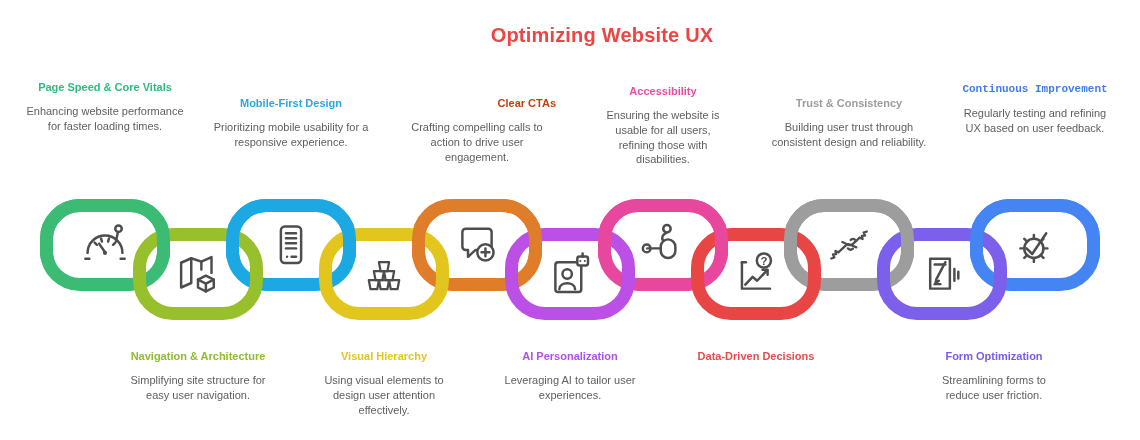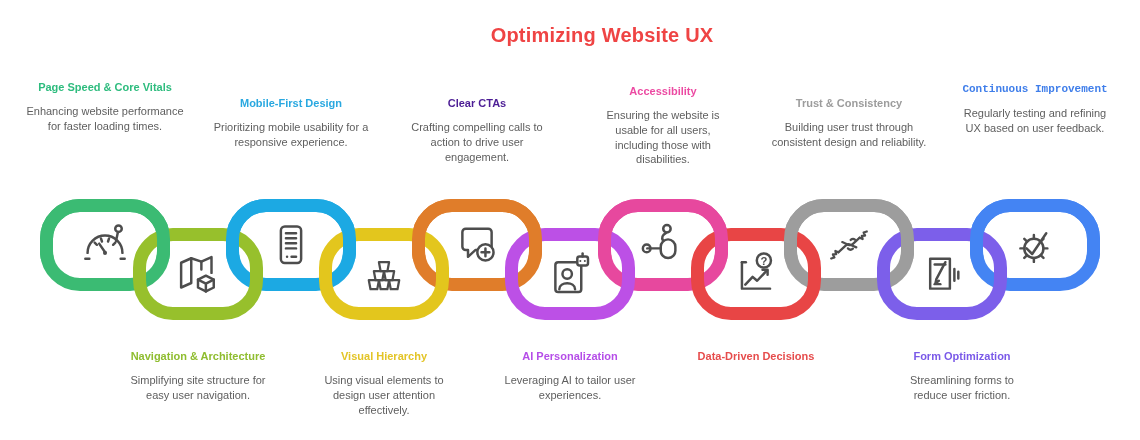--- a/index.html
+++ b/index.html
@@ -175,26 +175,26 @@
 
   <div class="tb" style="left:26px;top:80px;width:158px">
     <h3 style="color: rgb(46, 188, 126);">Page Speed &amp; Core Vitals</h3>
     <p style="color: rgb(94, 94, 94);">Enhancing website performance for faster loading times.</p>
   </div>
   <div class="tb" style="left:212px;top:96px;width:158px">
     <h3 style="color: rgb(41, 168, 224);">Mobile-First Design</h3>
     <p style="color: rgb(94, 94, 94);">Prioritizing mobile usability for a responsive experience.</p>
   </div>
   <div class="tb" style="left:398px;top:96px;width:158px">
-    <h3 style="color: #4c1d95;">Clear CTAs</h3>
+    <h3 style="color: #c2410c; text-align: right;">Clear CTAs</h3>
     <p style="color: rgb(94, 94, 94);">Crafting compelling calls to action to drive user engagement.</p>
   </div>
   <div class="tb" style="left:598px;top:84px;width:130px">
     <h3 style="color: rgb(236, 74, 162);">Accessibility</h3>
-    <p style="color: rgb(94, 94, 94);">Ensuring the website is usable for all users, including those with disabilities.</p>
+    <p style="color: rgb(94, 94, 94);">Ensuring the website is usable for all users, refining those with disabilities.</p>
   </div>
   <div class="tb" style="left:770px;top:96px;width:158px">
     <h3 style="color: rgb(156, 156, 156);">Trust &amp; Consistency</h3>
     <p style="color: rgb(94, 94, 94);">Building user trust through consistent design and reliability.</p>
   </div>
   <div class="tb" style="left:960px;top:82px;width:150px">
     <h3 style="color: rgb(63, 126, 234); font-family: Liberation Mono, monospace;">Continuous Improvement</h3>
     <p style="color: rgb(94, 94, 94);">Regularly testing and refining UX based on user feedback.</p>
   </div>
 
@@ -206,18 +206,18 @@
     <h3 style="color: rgb(227, 196, 38);">Visual Hierarchy</h3>
     <p style="color: rgb(94, 94, 94);">Using visual elements to design user attention effectively.</p>
   </div>
   <div class="tb" style="left:500px;top:349px;width:140px">
     <h3 style="color: rgb(181, 77, 232);">AI Personalization</h3>
     <p style="color: rgb(94, 94, 94);">Leveraging AI to tailor user experiences.</p>
   </div>
   <div class="tb" style="left:686px;top:349px;width:140px">
     <h3 style="color: rgb(230, 76, 76);">Data-Driven Decisions</h3>
   </div>
-  <div class="tb" style="left:892px;top:349px;width:140px">
+  <div class="tb" style="left:924px;top:349px;width:140px">
     <h3 style="color: rgb(122, 89, 232);">Form Optimization</h3>
     <p style="color: rgb(94, 94, 94);">Streamlining forms to reduce user friction.</p>
   </div>
 
 </div>
 
 </body></html>

